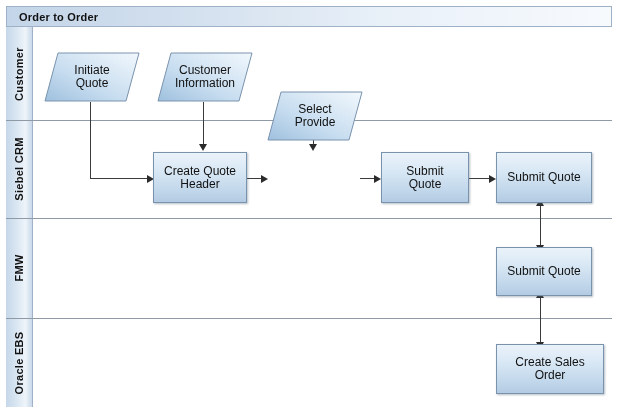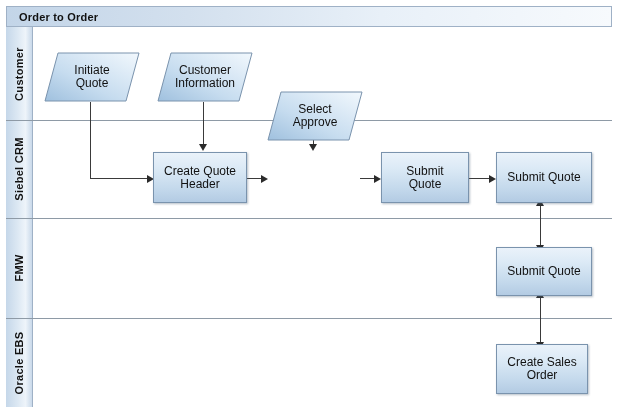--- a/index.html
+++ b/index.html
@@ -270,21 +270,21 @@
         <linearGradient id="pg3" x1="0" y1="1" x2="1" y2="0">
           <stop offset="0%" stop-color="#9fc0de"></stop>
           <stop offset="40%" stop-color="#c6dcef"></stop>
           <stop offset="100%" stop-color="#f2f8fd"></stop>
         </linearGradient>
       </defs>
       <polygon points="14,1 95,1 82,49 1,49" fill="url(#pg3)" stroke="#7a93ad" stroke-width="1"></polygon>
     </svg>
     <div class="node-text">
       <div>Select</div>
-      <div>Approve</div>
+      <div>Provide</div>
     </div>
   </div>
 
   <div class="node node-rect" style="left:153px; top:152px; width:94px; height:51px;">
     <div class="node-text">
       <div>Create Quote</div>
       <div>Header</div>
     </div>
   </div>
 
@@ -297,20 +297,20 @@
   </div>
 
   <div class="node node-rect" style="left:496px; top:152px; width:96px; height:51px;">
     <div class="node-text">Submit Quote</div>
   </div>
 
   <div class="node node-rect" style="left:496px; top:247px; width:96px; height:49px;">
     <div class="node-text">Submit Quote</div>
   </div>
 
-  <div class="node node-rect" style="left:496px; top:344px; width:92px; height:50px;">
+  <div class="node node-rect" style="left:496px; top:344px; width:108px; height:50px;">
     <div class="node-text">
       <div>Create Sales</div>
       <div>Order</div>
     </div>
   </div>
 
 </div>
 
 </body></html>

